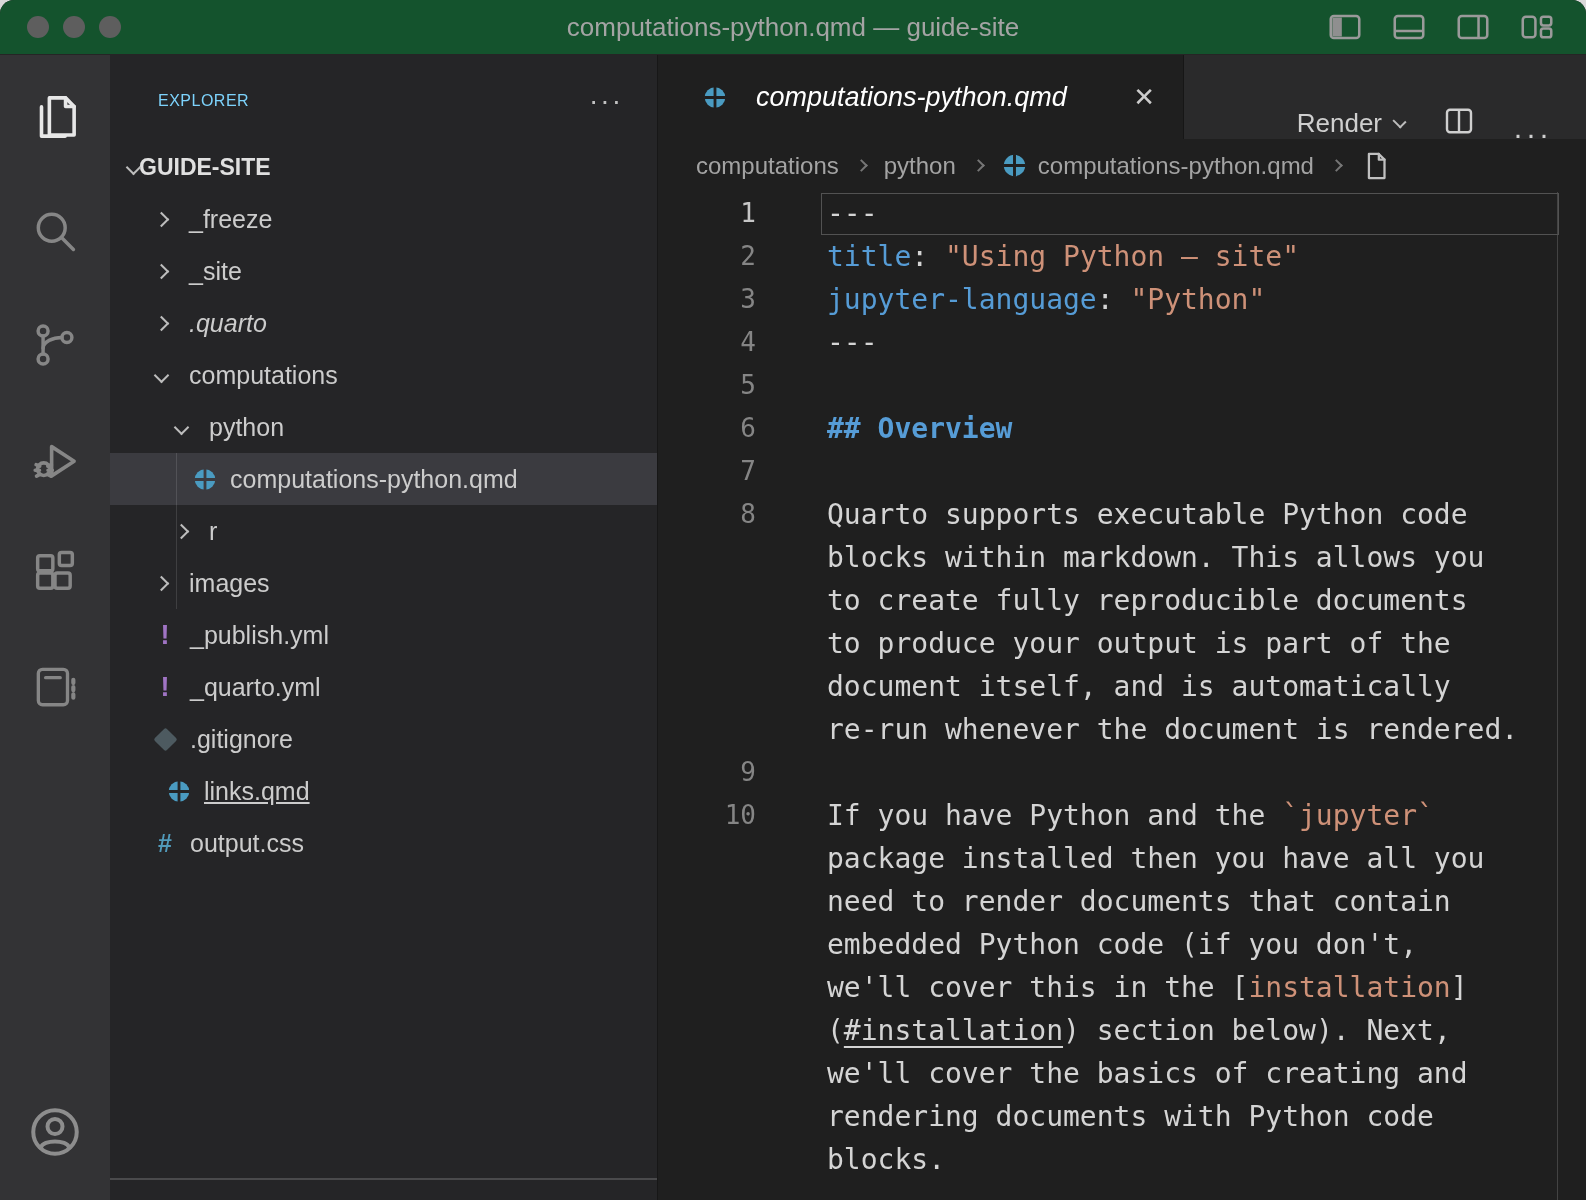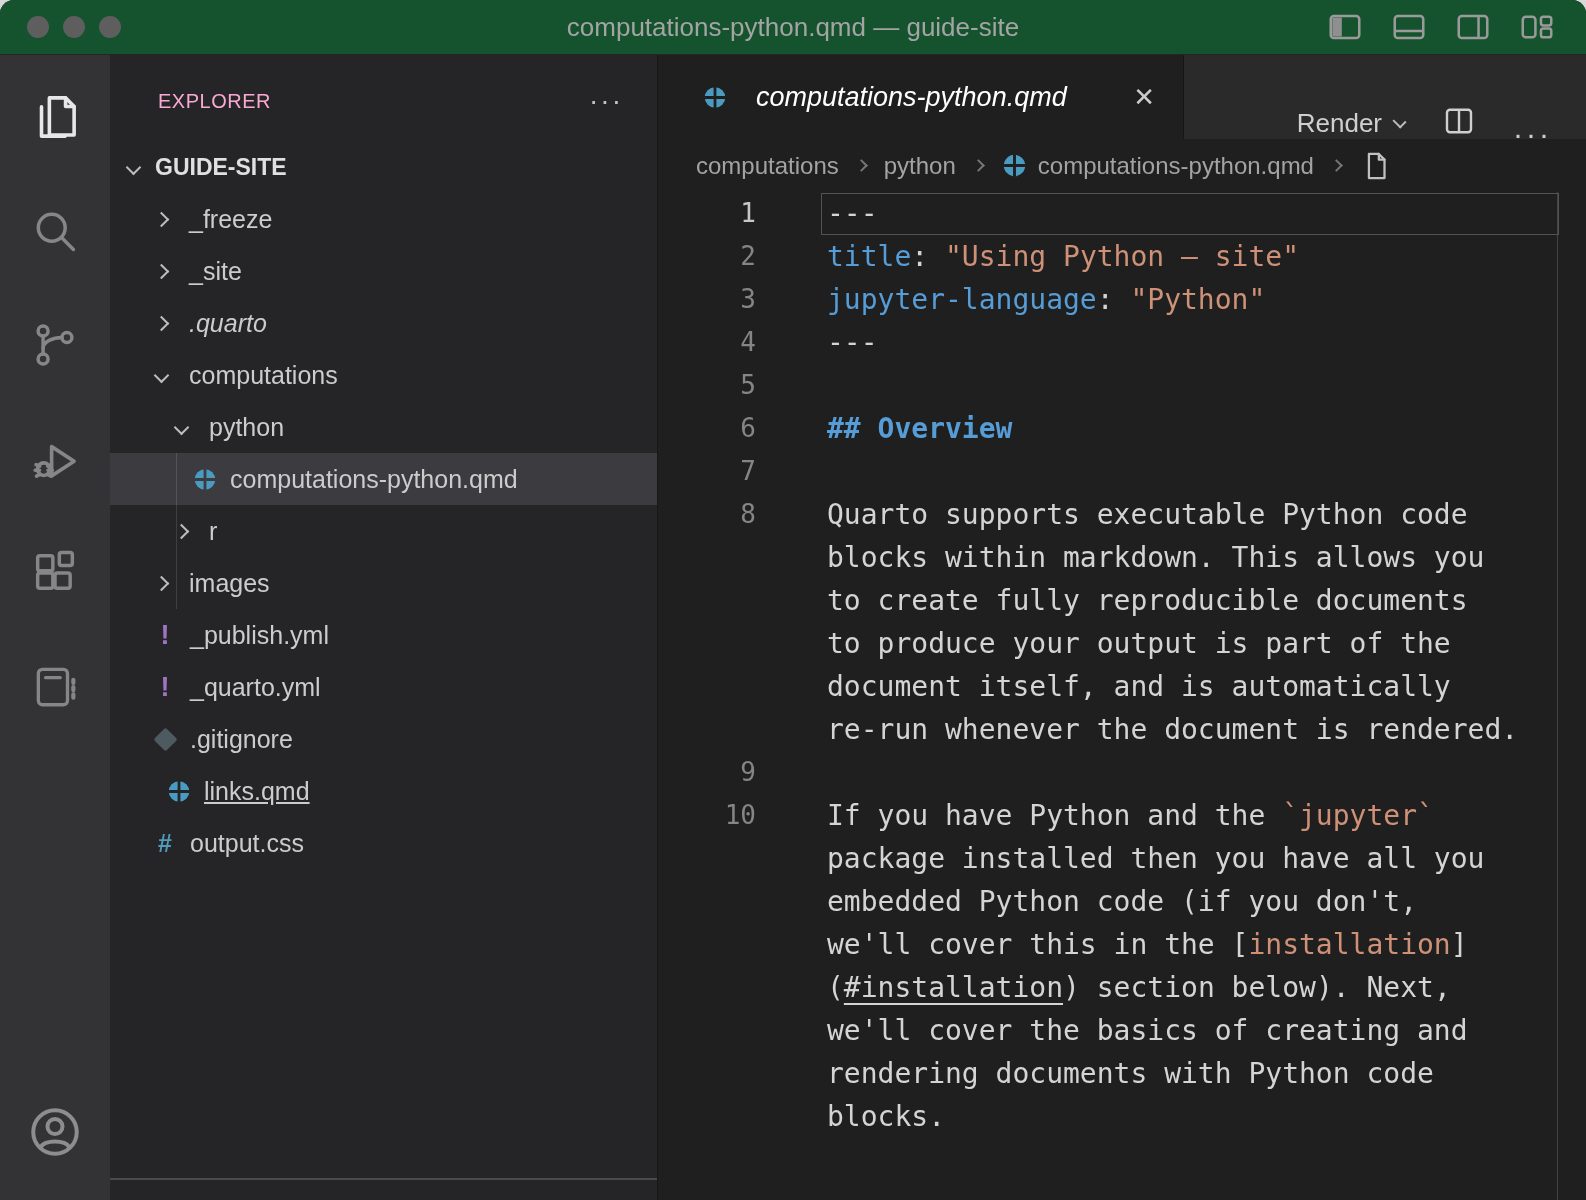--- a/index.html
+++ b/index.html
@@ -25,24 +25,24 @@
   
   .activitybar{width:110px;background:#333335;flex:0 0 110px;display:flex;flex-direction:column;
                align-items:center;padding-top:34px;position:relative;}
   .act-item{width:56px;height:56px;margin-bottom:58px;display:flex;align-items:center;justify-content:center;}
   .act-bottom{position:absolute;left:0;right:0;bottom:0;display:flex;flex-direction:column;align-items:center;}
   .act-account{margin-bottom:36px;}
   .act-gear{height:14px;overflow:visible;margin-bottom:-12px;}
   
   .sidebar{width:547px;flex:0 0 547px;background:#252527;position:relative;color:#cfcfcf;overflow:hidden;}
   .sidebar-header{height:86px;display:flex;align-items:center;padding:6px 34px 0 48px;}
-  .sidebar-header .hdr{font-size:20px;letter-spacing:.5px;color:#f9a8d4;}
+  .sidebar-header .hdr{font-size:16px;letter-spacing:.5px;color:#7dd3fc;}
   .sidebar-header .more{margin-left:auto;color:#c2c2c2;font-size:28px;letter-spacing:2px;line-height:10px;}
   .section-row{height:52px;display:flex;align-items:center;padding-left:18px;}
-  .section-row .lbl{font-weight:bold;font-size:23px;color:#e0e0e0;margin-left:16px;}
+  .section-row .lbl{font-weight:bold;font-size:23px;color:#e0e0e0;}
   .tree{position:relative;}
   .tree-row{height:52px;display:flex;align-items:center;font-size:25px;color:#cccccc;position:relative;}
   .tree-row.selected{background:#3b3b40;}
   .tree-row .label{white-space:nowrap;}
   .guide{position:absolute;width:1px;background:rgba(255,255,255,0.12);left:66px;}
   .fileicon{width:26px;height:26px;display:inline-flex;align-items:center;justify-content:center;
             margin-right:12px;flex:0 0 26px;font-weight:bold;}
   .chev{display:inline-block;width:11px;height:11px;border-right:2px solid #bdbdbd;border-bottom:2px solid #bdbdbd;flex:0 0 11px;}
   .chev.right{transform:rotate(-45deg);}
   .chev.down{transform:rotate(45deg);}
@@ -398,20 +398,24 @@
           <div class="crow">
             <span class="ln">10</span>
             <span class="ctext"><span class="seg-d">If you have Python and the </span><span class="seg-s">`jupyter`</span></span>
           </div>
           <div class="crow">
             <span class="ln"></span>
             <span class="ctext"><span class="seg-d">package installed then you have all you</span></span>
           </div>
           <div class="crow">
             <span class="ln"></span>
+            <span class="ctext"><span class="seg-d">need to render documents that contain</span></span>
+          </div>
+          <div class="crow">
+            <span class="ln"></span>
             <span class="ctext"><span class="seg-d">embedded Python code (if you don't,</span></span>
           </div>
           <div class="crow">
             <span class="ln"></span>
             <span class="ctext"><span class="seg-d">we'll cover this in the [</span><span class="seg-s">installation</span><span class="seg-d">]</span></span>
           </div>
           <div class="crow">
             <span class="ln"></span>
             <span class="ctext"><span class="seg-d">(</span><span class="seg-u">#installation</span><span class="seg-d">) section below). Next,</span></span>
           </div>

